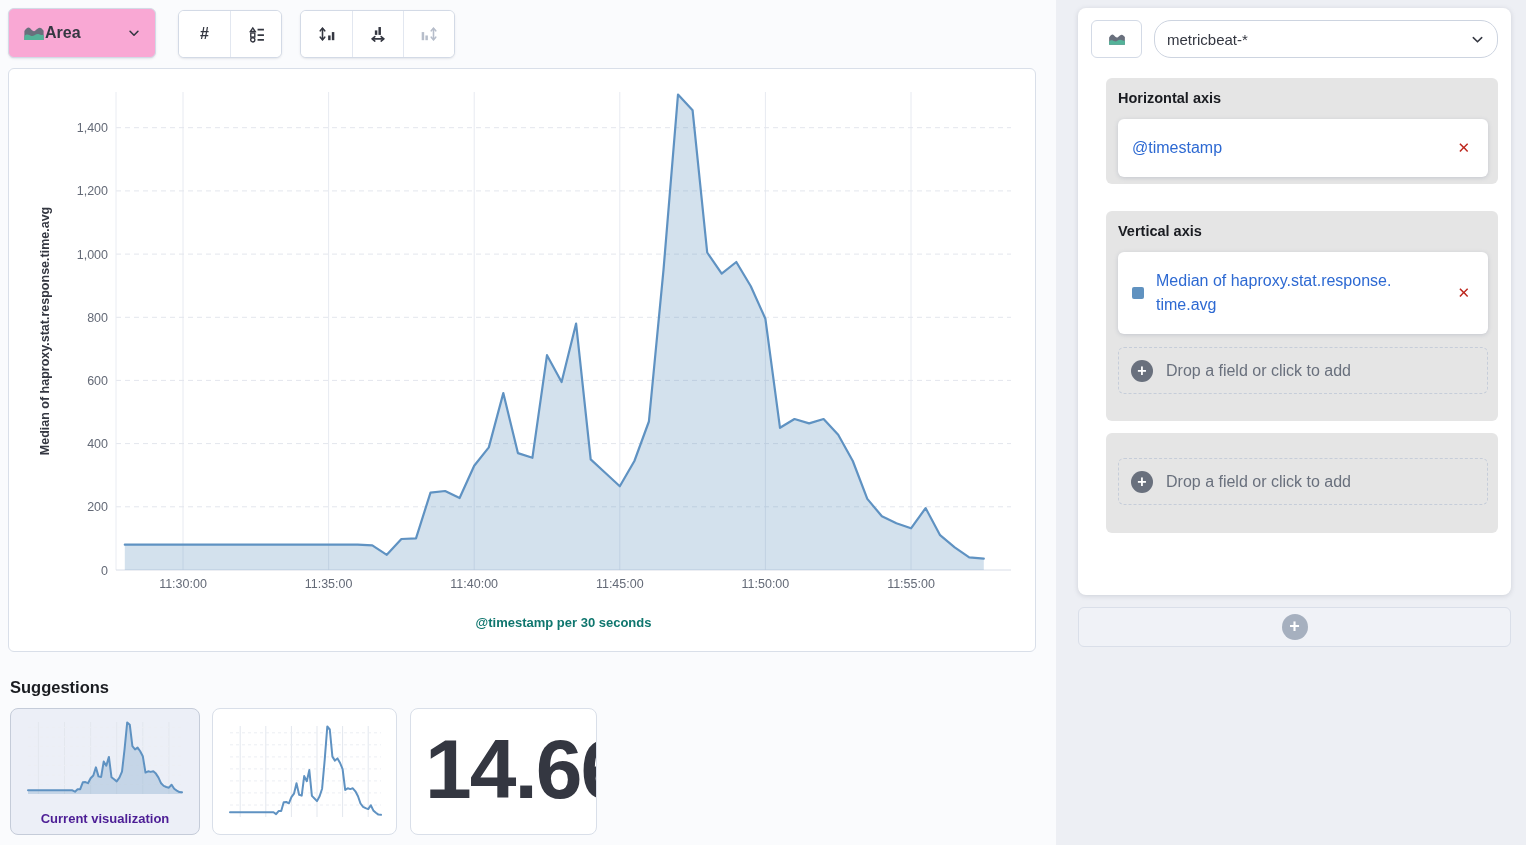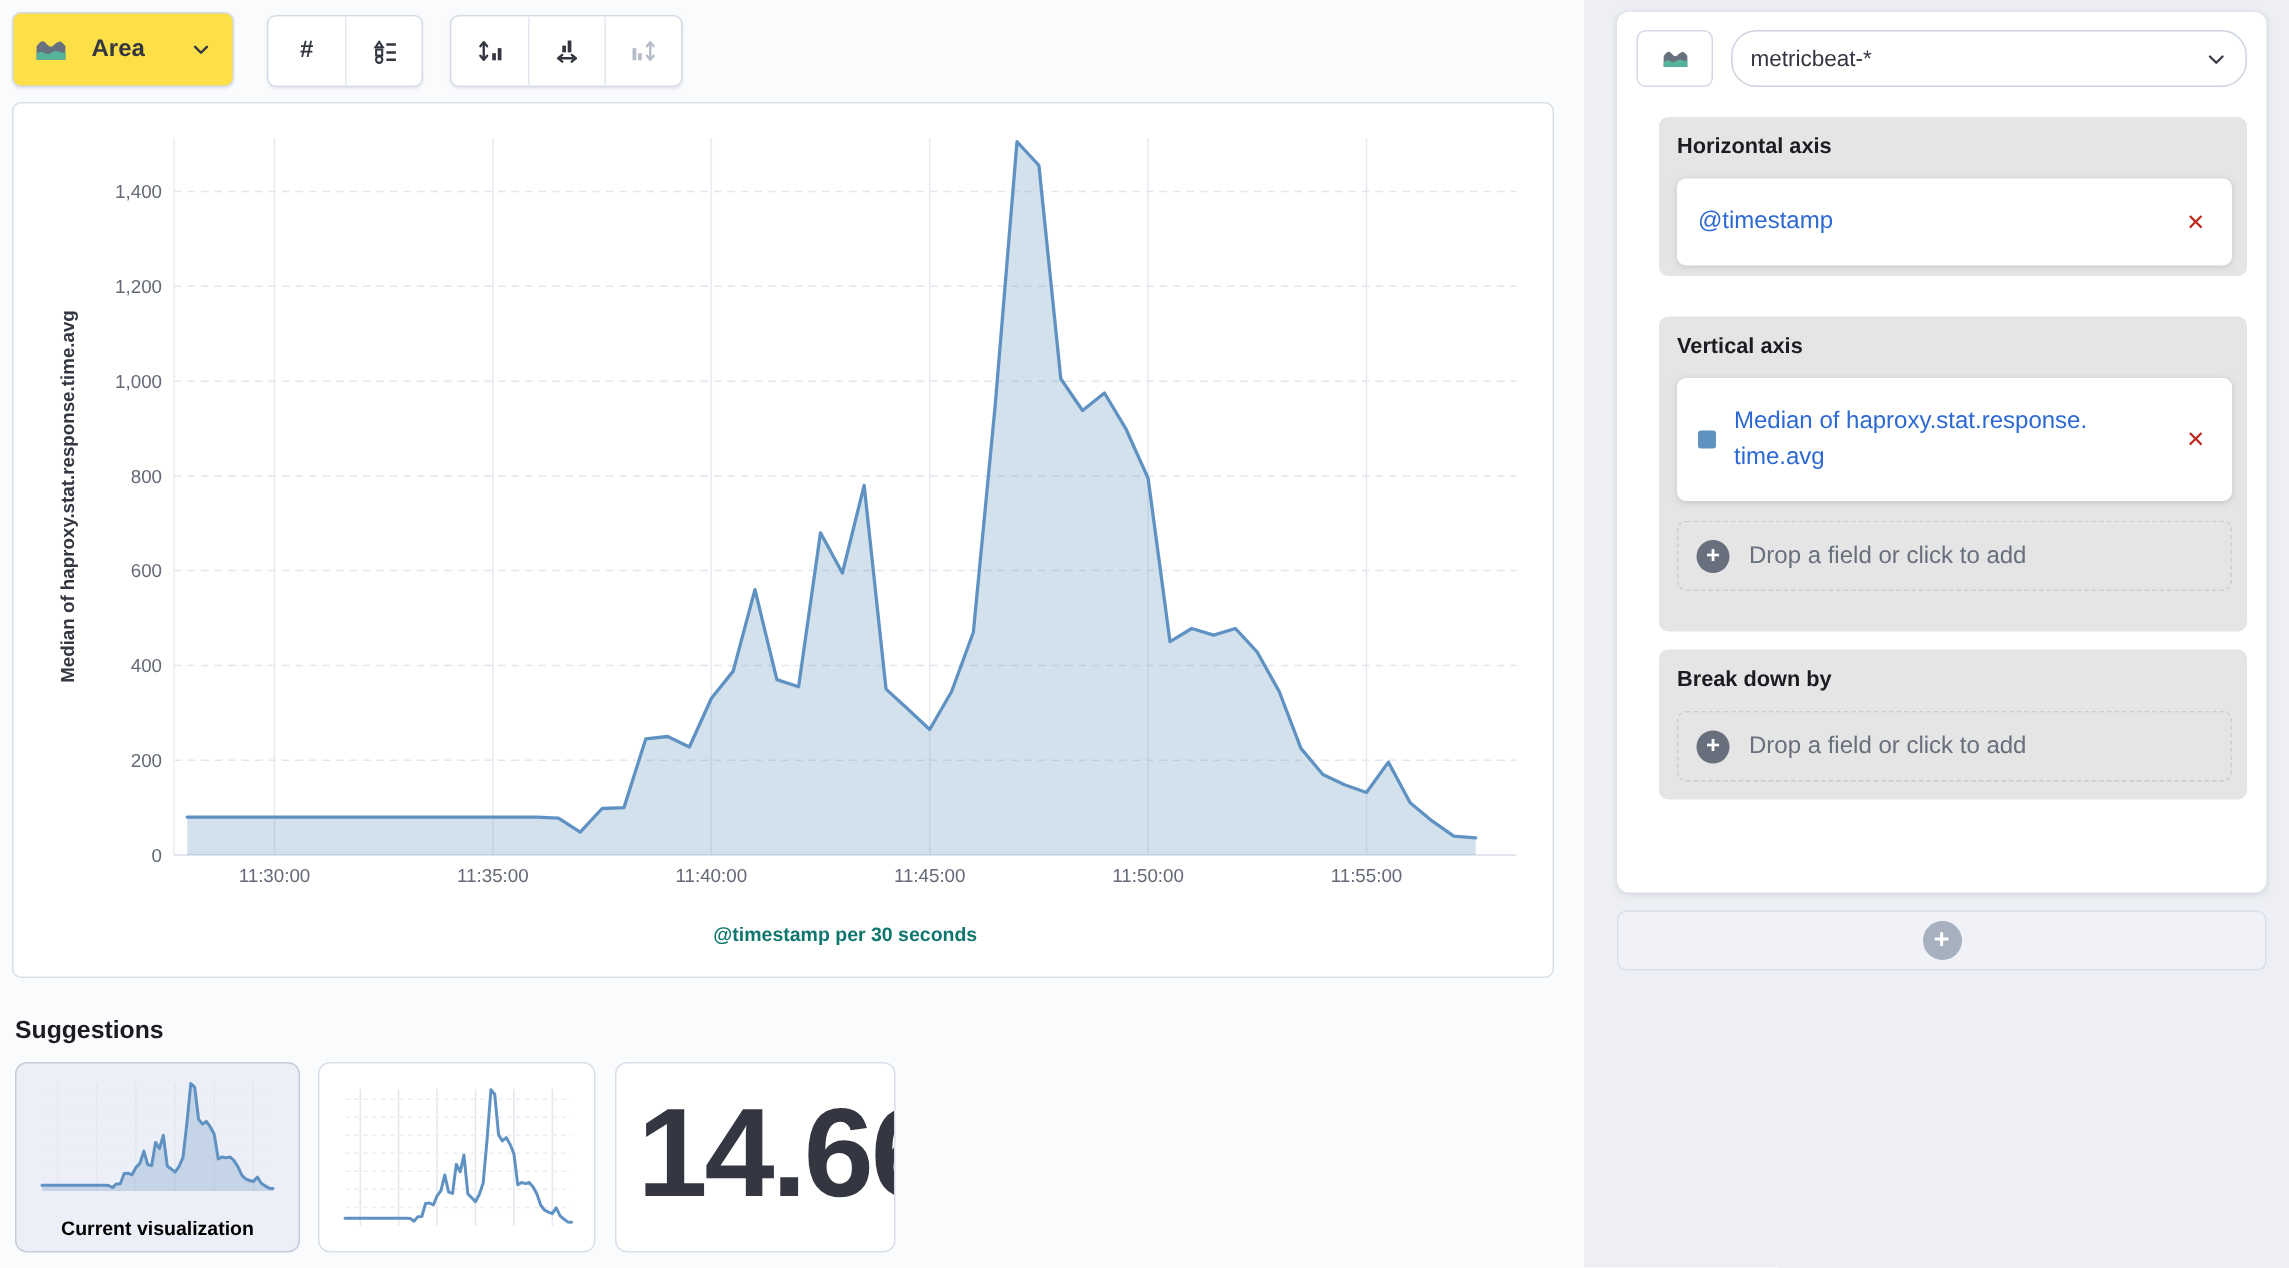--- a/index.html
+++ b/index.html
@@ -2,23 +2,23 @@
 <html><head>
 <meta charset="utf-8">
 <style>
   * { margin:0; padding:0; box-sizing:border-box; }
   html,body { width:1526px; height:845px; overflow:hidden; }
   body { font-family:"Liberation Sans", sans-serif; background:#fafbfd; color:#343741; }
   .app { position:relative; width:1526px; height:845px; }
 
   
   .btn-area { position:absolute; left:8px; top:8px; width:148px; height:50px;
-    background:#fde047; border:1px solid #d3dae6; border-radius:6px;
+    background:#f9a8d4; border:1px solid #d3dae6; border-radius:6px;
     box-shadow:0 1px 2px rgba(105,112,125,.15);
-    display:flex; align-items:center; gap:16px; padding:0 14px; cursor:pointer; }
+    display:flex; align-items:center; gap:0; padding:0 14px; cursor:pointer; }
   .btn-area .lbl { font-size:16px; font-weight:bold; color:#343741; }
   .btn-area .chev { margin-left:auto; }
 
   .btn-group { position:absolute; display:flex; background:#fff;
     border:1px solid #d3dae6; border-radius:6px; box-shadow:0 1px 2px rgba(105,112,125,.15); overflow:hidden; }
   .btn-group.g2 { left:178px; top:10px; }
   .btn-group.g3 { left:300px; top:10px; }
   .tb-btn { width:51px; height:46px; background:#fff; border:none; border-left:1px solid #e2e7f0;
     display:flex; align-items:center; justify-content:center; cursor:pointer; }
   .tb-btn:first-child { border-left:none; }
@@ -37,21 +37,21 @@
 
   
   .sug-heading { position:absolute; left:10px; top:678px; font-size:16.5px; font-weight:bold; color:#1a1c21; }
   .sug-card { position:absolute; top:708px; height:127px; background:#fff;
     border:1px solid #d9dfe9; border-radius:8px; cursor:pointer; }
   .sug-card.selected { left:10px; width:190px; background:#eceff7; border-color:#c5ccd9; }
   .sug-card.c2 { left:212px; width:185px; }
   .sug-card.c3 { left:410px; width:187px; overflow:hidden; }
   .sug-card svg { position:absolute; }
   .cur-label { position:absolute; left:0; right:0; bottom:8px; text-align:center;
-    font-size:13px; font-weight:bold; color:#000000; }
+    font-size:13px; font-weight:bold; color:#4c1d95; }
   .metric-val { position:absolute; left:14px; top:50%; transform:translateY(-53%);
     font-size:84px; font-weight:bold; color:#343741; letter-spacing:-2px; white-space:nowrap; }
 
   
   .rail { position:absolute; left:1056px; top:0; width:470px; height:845px; background:#edeff4; }
   .panel { position:absolute; left:22px; top:8px; width:433px; height:587px;
     background:#fff; border-radius:8px; box-shadow:0 1px 5px rgba(90,100,120,.22); }
   .icon-btn { position:absolute; left:13px; top:12px; width:51px; height:38px;
     background:#fff; border:1px solid #d3dae6; border-radius:6px;
     display:flex; align-items:center; justify-content:center; cursor:pointer; }
@@ -281,21 +281,20 @@
           <span class="field-link wrapper">Median of haproxy.​stat.​response.​time.​avg</span>
           <button class="x-btn"><span>✕</span></button>
         </div>
         <div class="drop-zone">
           <span class="plus-dark">+</span>
           <span class="dz-text">Drop a field or click to add</span>
         </div>
       </div>
 
       <div class="section s3">
-        <div class="sec-title">Break down by</div>
         <div class="drop-zone">
           <span class="plus-dark">+</span>
           <span class="dz-text">Drop a field or click to add</span>
         </div>
       </div>
 
     </div>
 
     <div class="add-layer">
       <span class="plus-gray">+</span>

